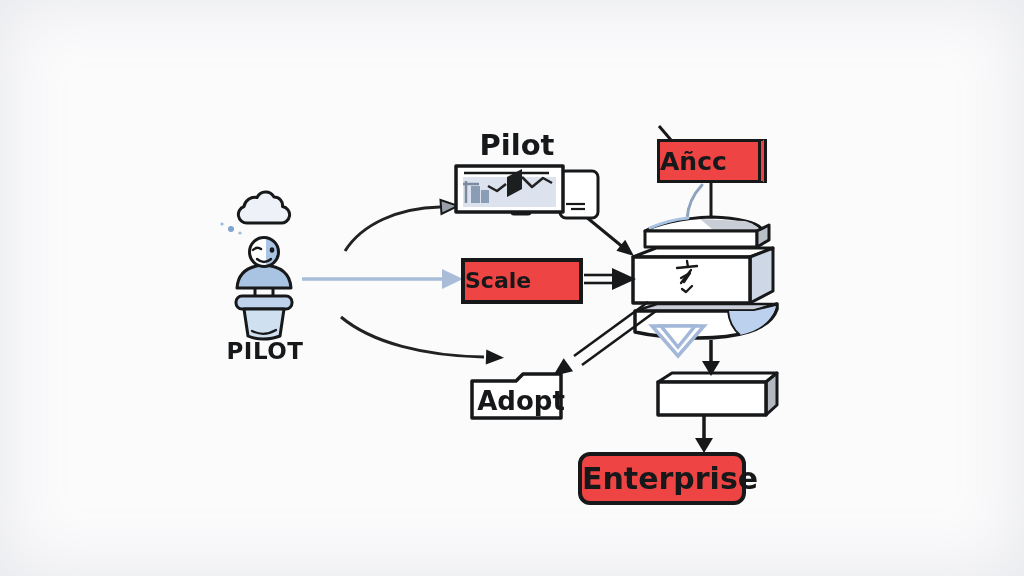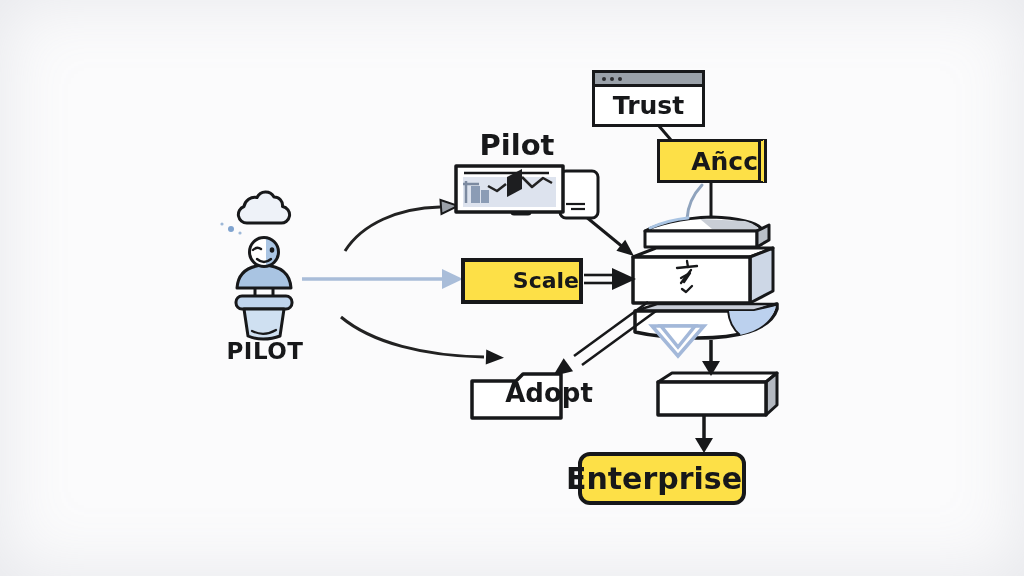--- a/index.html
+++ b/index.html
@@ -8,22 +8,22 @@
     background:#fbfbfc;
     box-shadow:inset 0 0 70px rgba(150,155,168,.20);
     font-family:"DejaVu Sans","Liberation Sans",sans-serif;
   }
   svg{position:absolute;left:0;top:0;}
   .label{
     position:absolute;font-weight:700;color:#17181a;text-align:center;
     line-height:1;white-space:nowrap;
   }
   .box{
-    position:absolute;background:#fde047;border:3.5px solid #17181a;
-    box-sizing:border-box;display:flex;align-items:center;justify-content:flex-end;
+    position:absolute;background:#ef4444;border:3.5px solid #17181a;
+    box-sizing:border-box;display:flex;align-items:center;justify-content:flex-start;
   }
   .window{position:absolute;background:#fff;border:3.5px solid #17181a;box-sizing:border-box;}
   .window .bar{
     height:14px;background:#9aa1a9;border-bottom:3px solid #17181a;
     display:flex;align-items:center;gap:4px;padding-left:7px;box-sizing:border-box;
   }
   .window .dot{width:4px;height:4px;border-radius:50%;background:#2c2d30;}
   .window .pane{display:flex;align-items:center;justify-content:center;height:36px;}
 </style>
 </head>
@@ -169,42 +169,32 @@
       <line x1="273" y1="288" x2="273" y2="297" stroke="#17181a" stroke-width="3"></line>
     </g>
 
     <g stroke-linejoin="round">
       <rect x="236" y="296" width="56" height="13" rx="6" fill="#bfd4ec" stroke="#17181a" stroke-width="3"></rect>
       <path d="M244,309 L284,309 L280,336 C270,340 256,340 248,336 Z" fill="#cfe0f1" stroke="#17181a" stroke-width="3"></path>
       <path d="M252,331 Q264,337 276,330" fill="none" stroke="#17181a" stroke-width="2.2" stroke-linecap="round"></path>
     </g>
   </svg>
 
-  <div class="window" style="left:592px;top:70px;width:113px;height:57px;">
-    <div class="bar">
-      <span class="dot"></span>
-      <span class="dot"></span>
-      <span class="dot"></span>
-    </div>
-    <div class="pane">
-      <span class="label" style="position:static;font-size:25px;">Trust</span>
-    </div>
-  </div>
 
   <div class="box" style="left:657px;top:139px;width:110px;height:44px;border-right:9px double #17181a;">
     <span class="label" style="position:static;font-size:25px;">Añcc</span>
   </div>
 
   <div class="label" style="left:458px;top:131px;width:118px;font-size:29px;">Pilot</div>
 
   <div class="box" style="left:461px;top:258px;width:122px;height:46px;border-width:4px;">
     <span class="label" style="position:static;font-size:22px;">Scale</span>
   </div>
 
-  <div class="label" style="left:473px;top:380px;width:96px;font-size:26px;padding-left:28px;">Adopt</div>
+  <div class="label" style="left:473px;top:388px;width:96px;font-size:26px;">Adopt</div>
 
   <div class="box" style="left:578px;top:452px;width:168px;height:53px;border-width:4px;border-radius:12px;">
     <span class="label" style="position:static;font-size:30px;">Enterprise</span>
   </div>
 
   <div class="label" style="left:212px;top:340px;width:106px;font-size:23px;letter-spacing:.5px;">PILOT</div>
 
 </div>
 
 </body></html>

